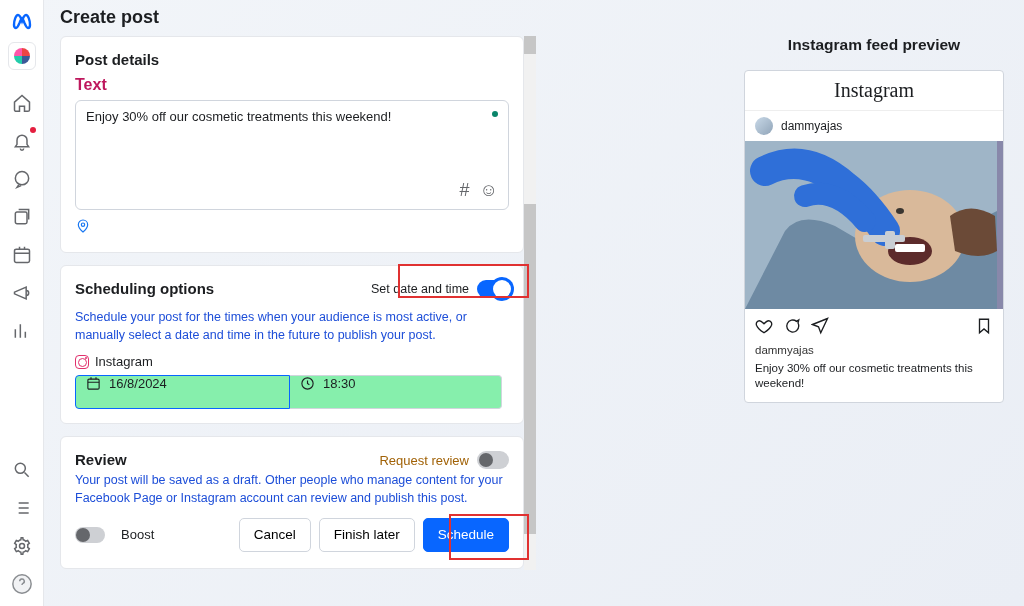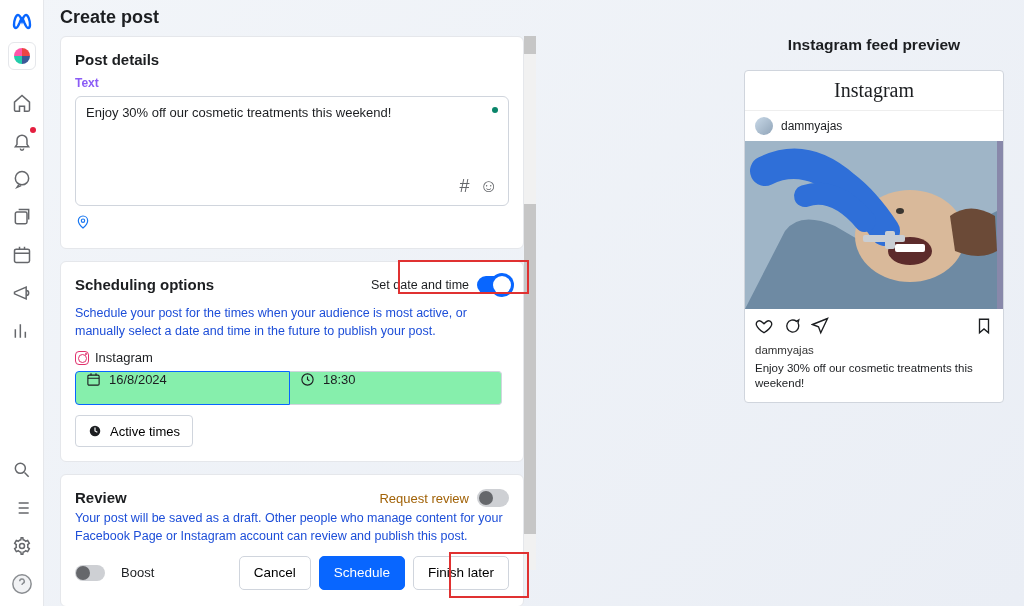--- a/index.html
+++ b/index.html
@@ -46,21 +46,21 @@
     font-weight: 700; font-size: 18px; color:#1c1e21; padding: 3px 0 8px 0;
   }
   .scroll-area {
     height: 556px;
   }
   .card {
     background: #fff; border: 1px solid #e5e7eb; border-radius: 6px;
     padding: 14px 14px; margin-bottom: 12px; position: relative;
   }
   .section-heading { font-weight: 700; font-size: 15px; margin-bottom: 8px; }
-  .section-sub { font-weight: 600; font-size: 12px; margin-bottom: 6px; color:#8b5cf6;}
+  .section-sub { font-weight: 600; font-size: 16px; margin-bottom: 6px; color:#be185d;}
   .textarea-wrap {
     border: 1px solid #d0d5dd; border-radius: 6px; height: 110px; position: relative;
     padding: 8px 10px; font-size: 13px; color:#1c1e21;
   }
   .textarea-wrap .dot {
     position: absolute; top: 10px; right: 10px; width: 6px; height:6px; border-radius:50%;
     background:#0a856a;
   }
   .textarea-tools { position:absolute; bottom:8px; right:10px; color:#65676b; display:flex; gap:10px; font-size:18px; }
   .loc-pin { color:#1877f2; margin-top:8px; display:inline-flex; font-size:16px;}
@@ -259,27 +259,20 @@
             <span>16/8/2024</span>
           </div>
           <div class="dt-input dt-time">
             <svg width="15" height="15" viewBox="0 0 24 24" fill="none" stroke="#1c1e21" stroke-width="1.8">
                 <circle cx="12" cy="12" r="9"></circle>
                 <path d="M12 7v5l3 2"></path>
               </svg>
             <span>18:30</span>
           </div>
         </div>
-        <button class="pill-btn">
-          <svg width="14" height="14" viewBox="0 0 24 24" fill="#1c1e21">
-              <circle cx="12" cy="12" r="9"></circle>
-              <path d="M12 6v6l4 2" stroke="#fff" stroke-width="2" fill="none"></path>
-            </svg>
-          <span>Active times</span>
-        </button>
       </div>
 
       <div class="card" style="position:relative; padding-bottom:16px;">
         <div class="hl-red" style="bottom:8px; right:-6px; width:80px; height:46px;"></div>
         <div class="review-head">
           <div class="section-heading" style="margin-bottom:0">Review</div>
           <div class="review-label">
             <span>Request review</span>
             <div class="toggle off">
                 <div class="knob" style="background:#65676b"></div>
@@ -289,22 +282,22 @@
         <div class="desc" style="margin-top:2px;">Your post will be saved as a draft. Other people who manage content for your Facebook Page or Instagram account can review and publish this post.</div>
         <div class="actions-row">
           <div class="boost-group">
             <div class="boost-toggle">
                 <div class="knob"></div>
               </div>
             <span>Boost</span>
           </div>
           <div class="btn-group">
             <button class="btn">Cancel</button>
+            <button class="btn">Finish later</button>
             <button class="btn btn-primary">Schedule</button>
-            <button class="btn">Finish later</button>
           </div>
         </div>
       </div>
     </div>
 
     <div class="vscroll-track">
       <div class="vscroll-thumb" style="top:0;height:18px;"></div>
       <div class="vscroll-thumb" style="top:168px;height:330px;"></div>
     </div>
   </div>

